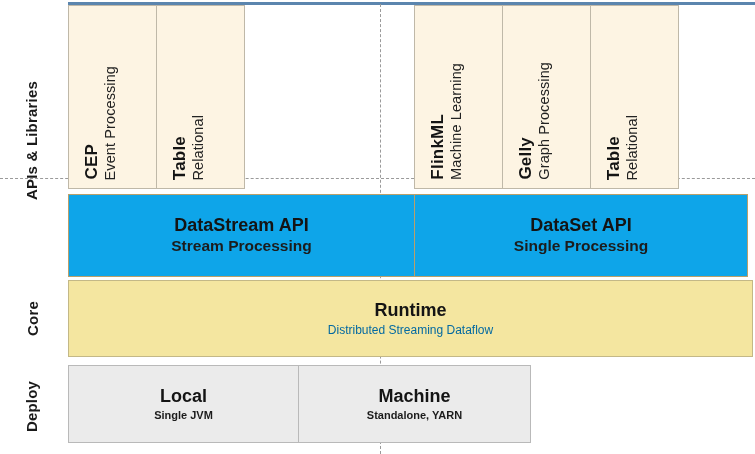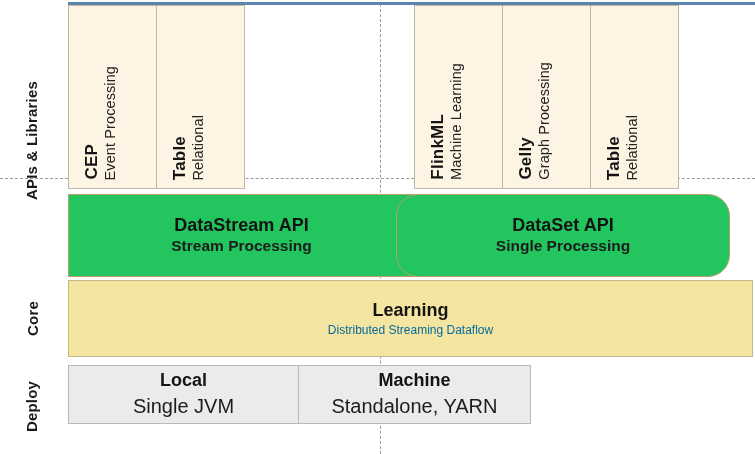--- a/index.html
+++ b/index.html
@@ -116,21 +116,21 @@
     line-height: 1;
     margin-left: 3px;
     letter-spacing: .1px;
   }
 
   
   .apiband {
     position: absolute;
     top: 194px;
     height: 83px;
-    background: #22c55e;
+    background: #0ea5e9;
     border: 1px solid #b9a06b;
     box-sizing: border-box;
     display: flex;
     flex-direction: column;
     align-items: center;
     justify-content: center;
   }
   .apiband .t1 {
     font-size: 18px;
     font-weight: 700;
@@ -171,43 +171,43 @@
     color: #0369a1;
     line-height: 1.35;
   }
 
   
   .deployband {
     position: absolute;
     left: 68px;
     top: 365px;
     width: 685px;
-    height: 59px;
+    height: 78px;
     display: flex;
   }
   .deploycell {
     background: #ebebeb;
     border: 1px solid #b9b9b9;
     box-sizing: border-box;
     margin-left: -1px;
     display: flex;
     flex-direction: column;
     align-items: center;
     justify-content: center;
   }
   .deploycell:first-child { margin-left: 0; }
   .deploycell .t1 {
     font-size: 18px;
     font-weight: 700;
     color: #141414;
     line-height: 1.3;
   }
   .deploycell .t2 {
-    font-size: 20px;
-    font-weight: 400;
+    font-size: 11px;
+    font-weight: 700;
     color: #1c1c1c;
     line-height: 1.35;
   }
 </style>
 </head>
 <body>
 
 <div id="stage">
 
   <div class="top-rule"></div>
@@ -261,27 +261,27 @@
       </div>
     </div>
 
   </div>
 
   <div class="apiband" style="left:68px;width:347px;">
     <div class="t1">DataStream API</div>
     <div class="t2">Stream Processing</div>
   </div>
 
-  <div class="apiband" style="left:396px;width:334px;border-radius:22px;">
+  <div class="apiband" style="left:414px;width:334px;">
     <div class="t1">DataSet API</div>
     <div class="t2">Single Processing</div>
   </div>
 
   <div class="coreband">
-    <div class="t1">Learning</div>
+    <div class="t1">Runtime</div>
     <div class="t2">Distributed Streaming Dataflow</div>
   </div>
 
   <div class="deployband">
     <div class="deploycell" style="width:231px;">
       <div class="t1">Local</div>
       <div class="t2">Single JVM</div>
     </div>
     <div class="deploycell" style="width:233px;">
       <div class="t1">Machine</div>

